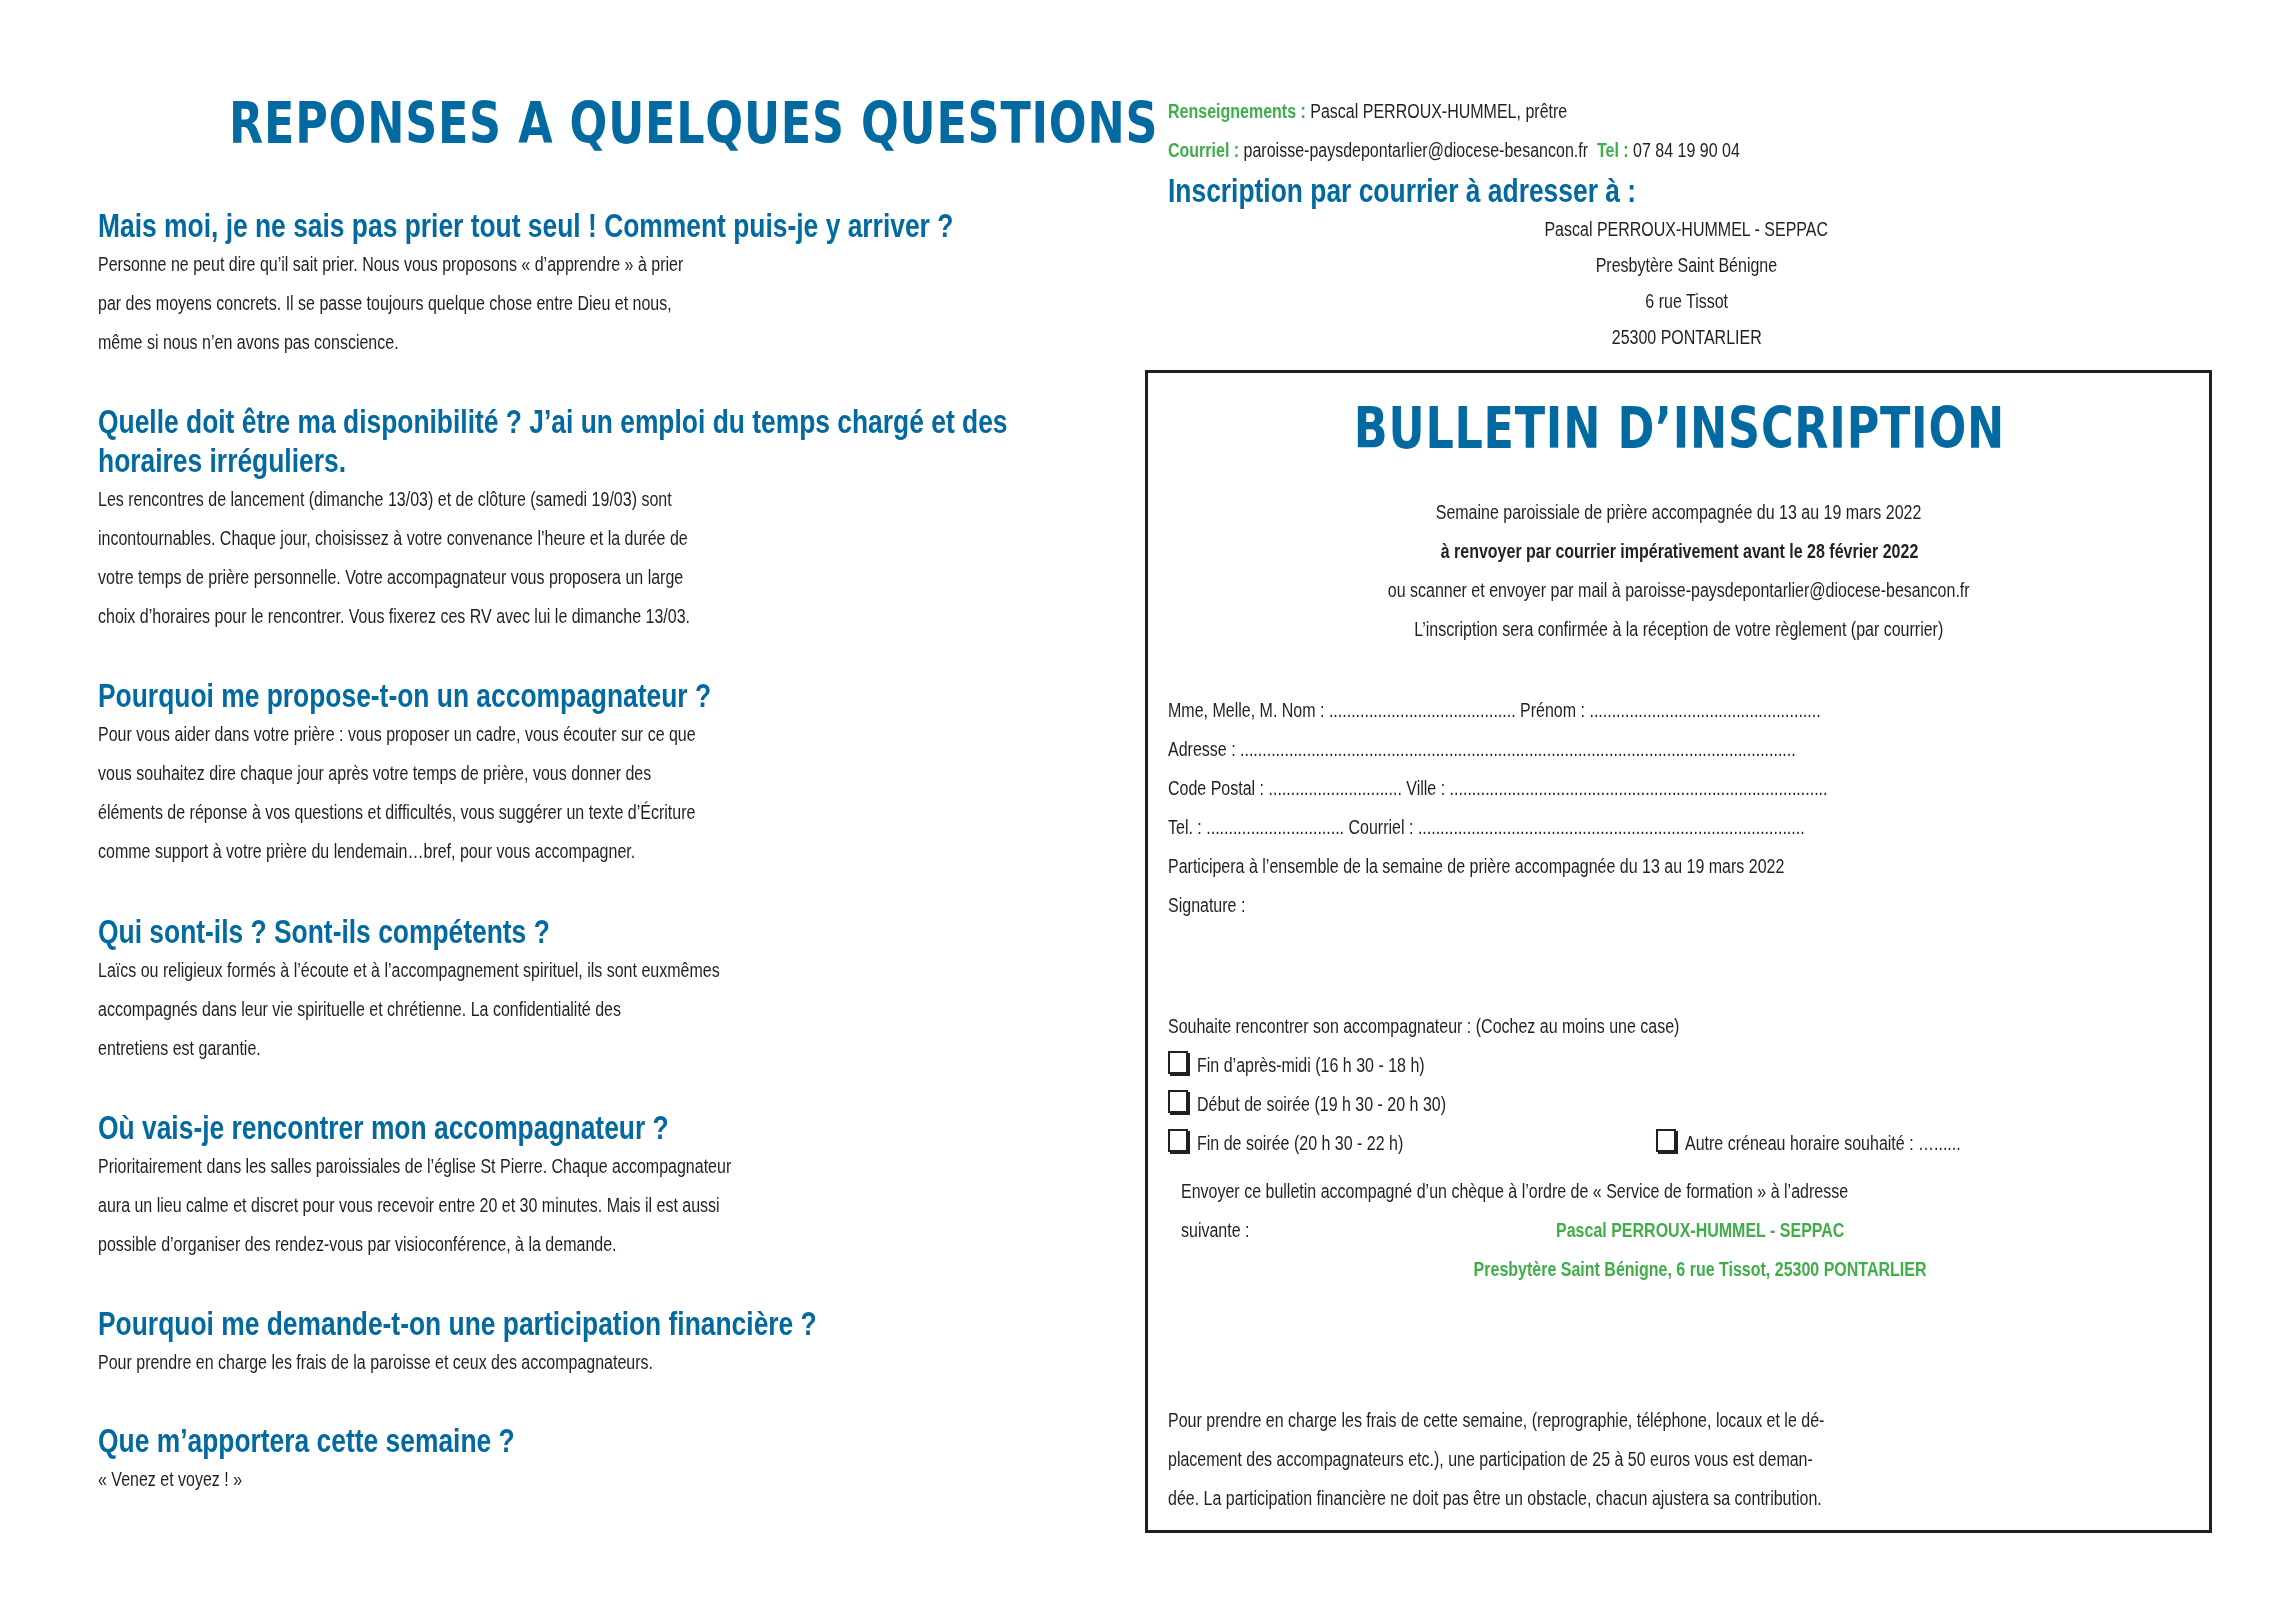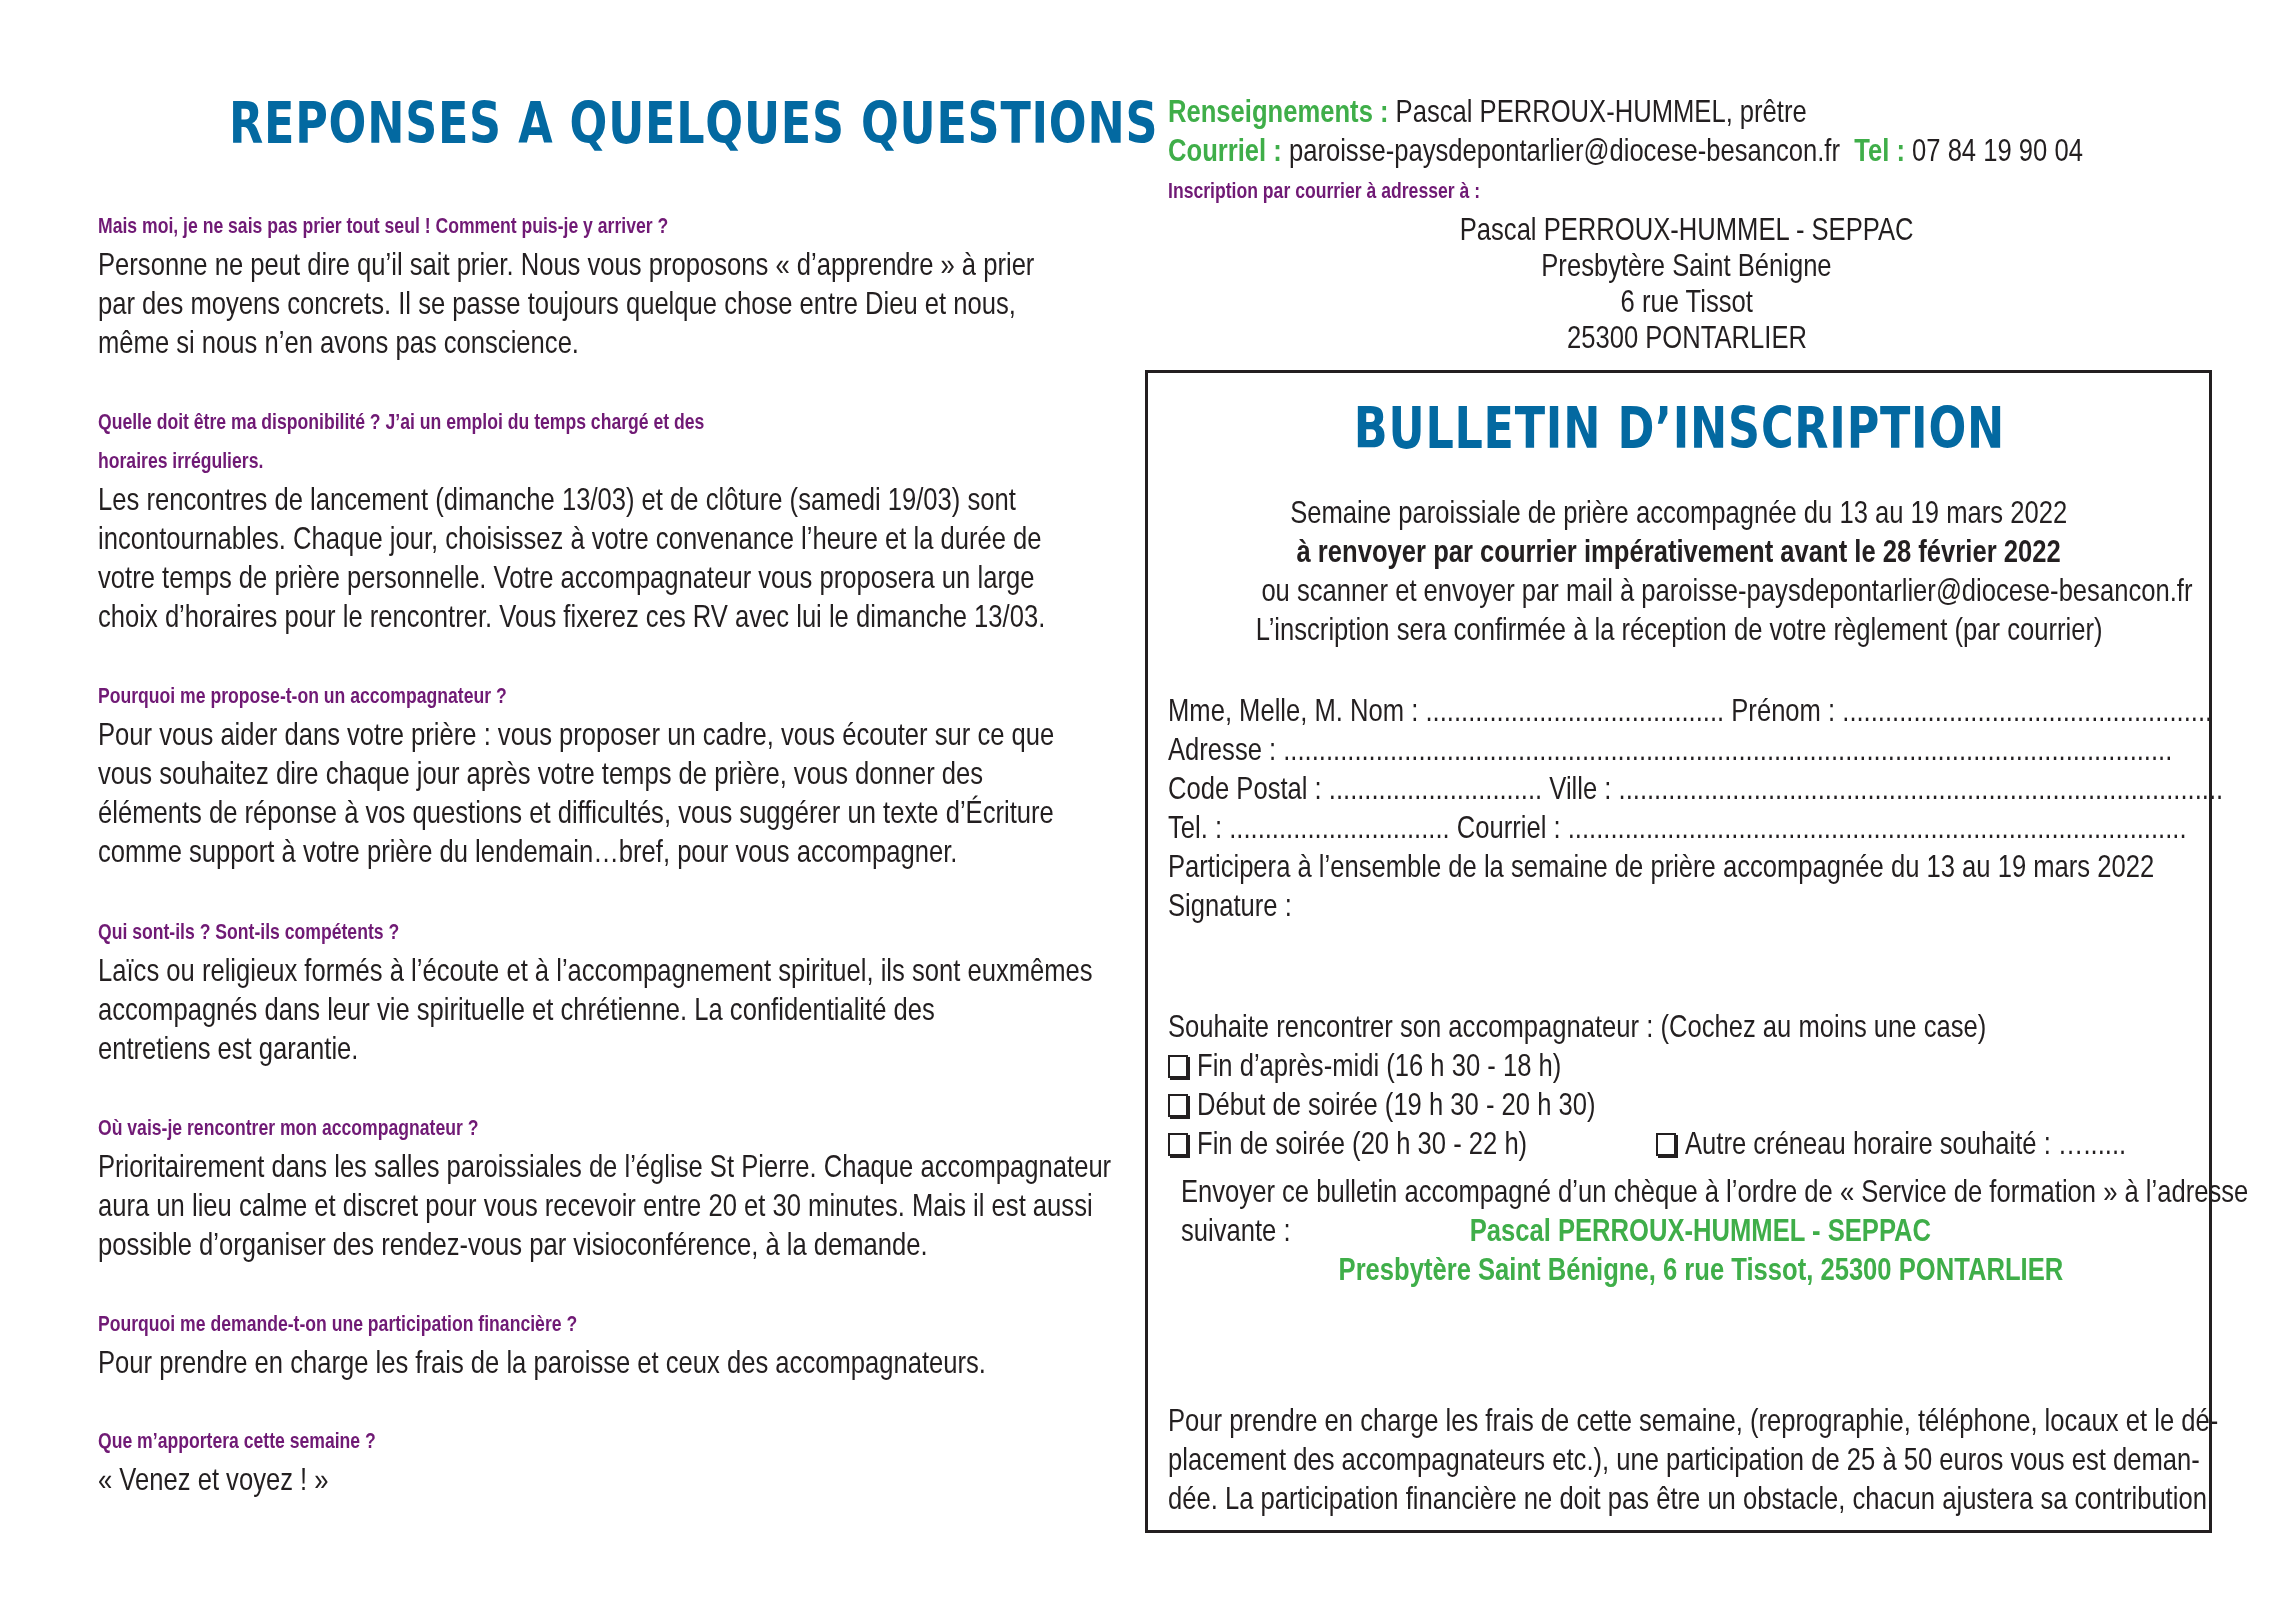--- a/index.html
+++ b/index.html
@@ -1,21 +1,21 @@
 <!DOCTYPE html>
 <html><head>
 <meta charset="utf-8">
 <style>
   html, body { margin: 0; padding: 0; background: #ffffff; }
   body { width: 2293px; height: 1621px; position: relative; overflow: hidden;
          font-family: "Liberation Sans", sans-serif; color: #231f20; }
   .abs { position: absolute; white-space: nowrap; }
   .cond { display: inline-block; transform-origin: 0 50%; transform: scaleX(0.80); }
-  .body-line { font-size: 32px; line-height: 39px; height: 39px; }
-  .q-head { font-size: 22px; line-height: 39px; height: 39px; font-weight: bold; color: #701a75; }
+  .body-line { font-size: 20px; line-height: 39px; height: 39px; }
+  .q-head { font-size: 33px; line-height: 39px; height: 39px; font-weight: bold; color: #0369a1; }
   .big-title { font-size: 57px; font-weight: bold; color: #0369a1; letter-spacing: 1px;
                font-family: "DejaVu Sans", sans-serif; }
   .big-title .cond { transform: scaleX(0.78); transform-origin: 50% 50%; }
   .green { color: #3fae49; font-weight: bold; }
   .center-block { text-align: center; }
   .center-block .cond { transform-origin: 50% 50%; }
   #box { position: absolute; left: 1145px; top: 370px; width: 1061px; height: 1157px;
          border: 3.9px solid #231f20; box-sizing: content-box; }
   .checkbox { display: inline-block; width: 15.7px; height: 18.6px; border: 2px solid #231f20;
               box-shadow: 2px 2px 0 #231f20; margin-right: 9.8px; vertical-align: -2px; background: #fff; }

